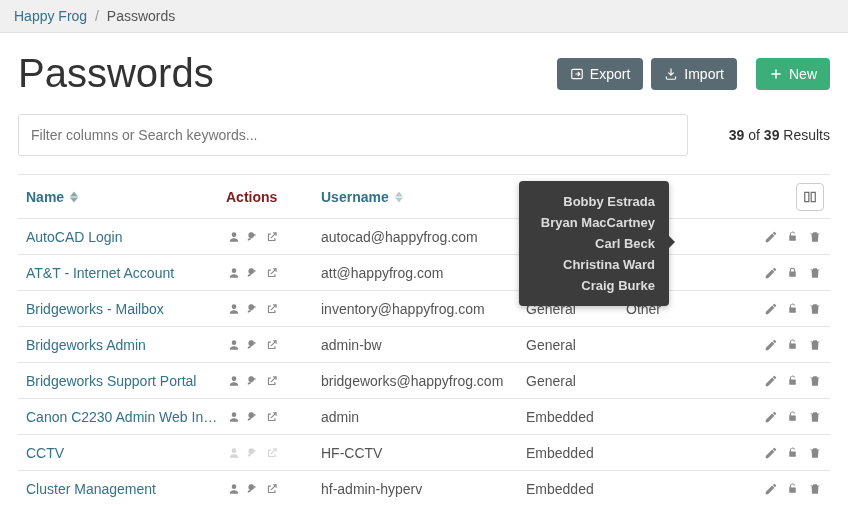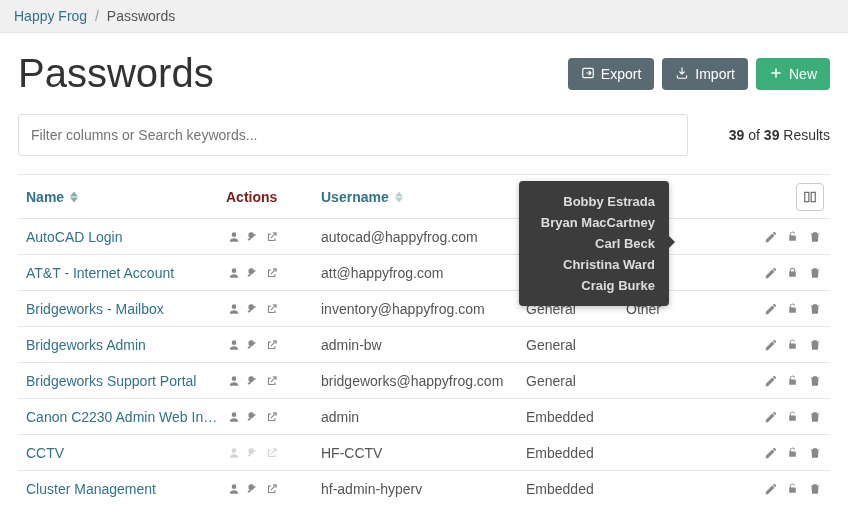--- a/index.html
+++ b/index.html
@@ -43,28 +43,28 @@
     justify-content: space-between;
   }
   h1 {
     margin: 0;
     font-weight: 400;
     font-size: 40px;
     color: #333;
   }
   .btnrow { display: flex; gap: 8px; }
   .btn {
-    display: inline-flex; gap: 6px;
+    display: inline-flex; align-items: center; gap: 6px;
     padding: 8px 13px;
     font-size: 14px; color: #fff;
     border-radius: 4px; border: none;
     cursor: pointer;
   }
   .btn-dark { background: #5a6a72; }
-  .btn-green { background: var(--green); }
+  .btn-green { background: var(--green); margin-left: 11px; }
   .icon { display: inline-flex; width: 14px; height: 14px; }
 
   .searchrow {
     margin-top: 18px;
     display: flex; align-items: center; justify-content: space-between;
   }
   .searchbox {
     flex: 1; max-width: 670px;
     border: 1px solid #ddd; border-radius: 3px;
     padding: 12px 12px;

